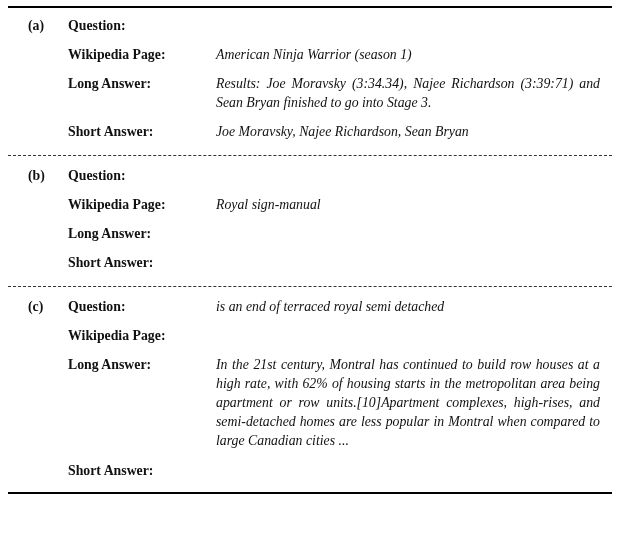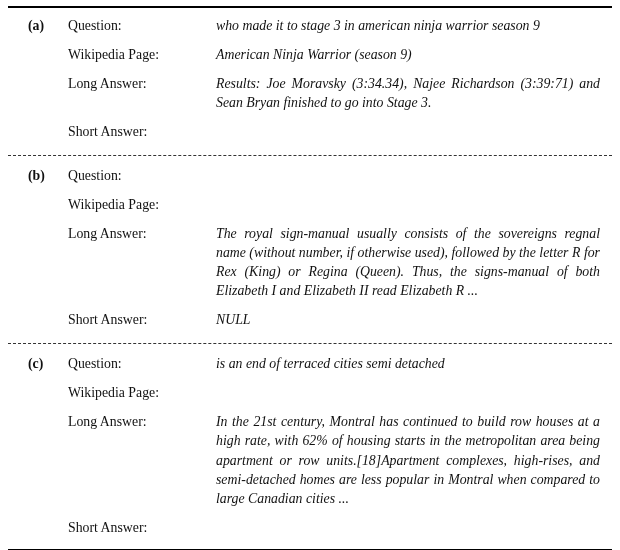--- a/index.html
+++ b/index.html
@@ -40,98 +40,97 @@
     grid-template-columns: 40px 148px 1fr;
     column-gap: 0;
     margin-bottom: 10px;
     font-size: 13.8px;
     line-height: 1.38;
   }
   .cell.label {
     font-weight: bold;
   }
   .cell.field {
-    font-weight: normal;
+    font-weight: bold;
   }
   .cell.value {
     font-style: italic;
     padding-right: 6px;
   }
   .cell.value.justify {
     text-align: justify;
   }
 </style>
 </head>
 <body>
 
 <div class="table-wrap">
 
   <hr class="rule">
 
   <section class="example">
     <div class="row">
       <div class="cell label">(a)</div>
       <div class="cell field">Question:</div>
-      <div class="cell value">who made it to stage 3 in american ninja warrior season 9</div>
     </div>
     <div class="row">
       <div class="cell label"></div>
       <div class="cell field">Wikipedia Page:</div>
-      <div class="cell value">American Ninja Warrior (season 9)</div>
+      <div class="cell value">American Ninja Warrior (season 1)</div>
     </div>
     <div class="row">
       <div class="cell label"></div>
       <div class="cell field">Long Answer:</div>
       <div class="cell value justify">Results: Joe Moravsky (3:34.34), Najee Richardson (3:39:71) and Sean Bryan finished to go into Stage 3.</div>
     </div>
     <div class="row">
       <div class="cell label"></div>
       <div class="cell field">Short Answer:</div>
+      <div class="cell value">Joe Moravsky, Najee Richardson, Sean Bryan</div>
     </div>
   </section>
 
   <hr class="rule-dashed">
 
   <section class="example">
     <div class="row">
       <div class="cell label">(b)</div>
       <div class="cell field">Question:</div>
     </div>
     <div class="row">
       <div class="cell label"></div>
       <div class="cell field">Wikipedia Page:</div>
+      <div class="cell value">Royal sign-manual</div>
     </div>
     <div class="row">
       <div class="cell label"></div>
       <div class="cell field">Long Answer:</div>
-      <div class="cell value justify">The royal sign-manual usually consists of the sovereigns regnal name (without number, if otherwise used), followed by the letter R for Rex (King) or Regina (Queen). Thus, the signs-manual of both Elizabeth I and Elizabeth II read Elizabeth R ...</div>
     </div>
     <div class="row">
       <div class="cell label"></div>
       <div class="cell field">Short Answer:</div>
-      <div class="cell value">NULL</div>
     </div>
   </section>
 
   <hr class="rule-dashed">
 
   <section class="example">
     <div class="row">
       <div class="cell label">(c)</div>
       <div class="cell field">Question:</div>
-      <div class="cell value">is an end of terraced cities semi detached</div>
+      <div class="cell value">is an end of terraced royal semi detached</div>
     </div>
     <div class="row">
       <div class="cell label"></div>
       <div class="cell field">Wikipedia Page:</div>
     </div>
     <div class="row">
       <div class="cell label"></div>
       <div class="cell field">Long Answer:</div>
-      <div class="cell value justify">In the 21st century, Montral has continued to build row houses at a high rate, with 62% of housing starts in the metropolitan area being apartment or row units.[18]Apartment complexes, high-rises, and semi-detached homes are less popular in Montral when compared to large Canadian cities ...</div>
+      <div class="cell value justify">In the 21st century, Montral has continued to build row houses at a high rate, with 62% of housing starts in the metropolitan area being apartment or row units.[10]Apartment complexes, high-rises, and semi-detached homes are less popular in Montral when compared to large Canadian cities ...</div>
     </div>
     <div class="row">
       <div class="cell label"></div>
       <div class="cell field">Short Answer:</div>
     </div>
   </section>
 
   <hr class="rule">
 
 </div>

